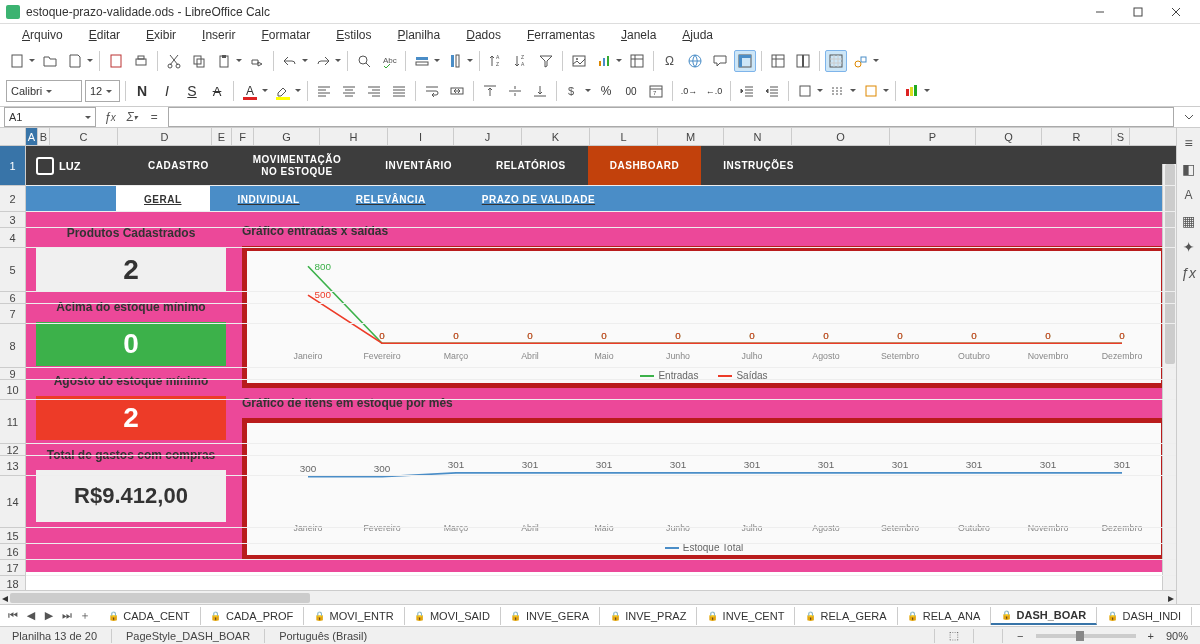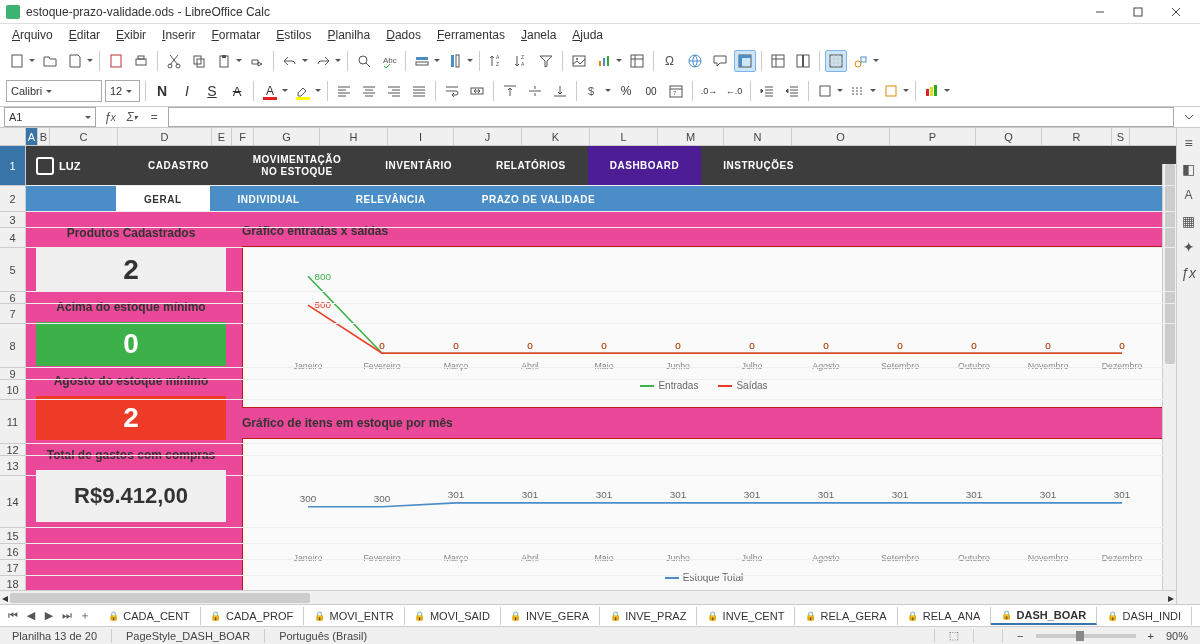--- a/index.html
+++ b/index.html
@@ -6,35 +6,35 @@
 body { background: #fff; font-size: 12px; color: #333; overflow: hidden; }
 
 .titlebar { display: flex; align-items: center; height: 24px; padding: 0 6px; background: #fff; border-bottom: 1px solid #ddd; }
 .titlebar .icon-app { width: 14px; height: 14px; background: #3cb371; border-radius: 2px; margin-right: 6px; }
 .titlebar .title { flex: 1; font-size: 12px; color: #333; }
 .titlebar .win-btns { display: flex; gap: 2px; }
 .titlebar .win-btn { width: 36px; height: 20px; display: flex; align-items: center; justify-content: center; color: #444; }
 .titlebar .win-btn svg { width: 10px; height: 10px; }
 
 .menubar { display: flex; align-items: center; height: 22px; padding: 0 4px; background: #fff; }
-.menubar .menu-item { padding: 2px 8px; font-size: 12px; color: #333; cursor: default; }
+.menubar .menu-item { padding: 2px 8px; font-size: 12px; color: #333; cursor: default; margin-left: 10px; }
 .menubar .menu-item u { text-decoration: underline; }
 
 .toolbar { display: flex; align-items: center; height: 30px; padding: 2px 6px; background: #fff; gap: 3px; flex-wrap: nowrap; overflow: hidden; }
 .tb-btn { width: 22px; height: 22px; display: flex; align-items: center; justify-content: center; border: 1px solid transparent; border-radius: 2px; cursor: pointer; }
 .tb-btn.active { background: #cde6f7; border-color: #7eb4ea; }
 .tb-btn svg { width: 16px; height: 16px; fill: #555; }
 .tb-sep { width: 1px; height: 20px; background: #ccc; margin: 0 2px; }
 .tb-drop { display: flex; align-items: center; }
 .tb-drop .dd { width: 8px; height: 22px; display: flex; align-items: center; justify-content: center; }
 
 .format-bar { display: flex; align-items: center; height: 30px; padding: 2px 6px; background: #fff; gap: 3px; }
 .combo { height: 22px; border: 1px solid #aaa; background: #fff; display: flex; align-items: center; padding: 0 4px; font-size: 11px; }
 .combo .dd-arrow { margin-left: 4px; }
-.fontname { width: 96px; }
+.fontname { width: 76px; }
 .fontsize { width: 35px; }
 
 .formula-bar { display: flex; align-items: center; height: 22px; border-top: 1px solid #ccc; border-bottom: 1px solid #ccc; background: #fff; }
 .name-box { width: 92px; height: 20px; border: 1px solid #aaa; margin-left: 4px; padding: 0 4px; font-size: 11px; display: flex; align-items: center; }
 .fx-btns { display: flex; gap: 2px; margin: 0 4px; }
 .fx-btn { width: 20px; height: 20px; display: flex; align-items: center; justify-content: center; font-style: italic; font-size: 12px; color: #555; cursor: pointer; }
 .formula-input { flex: 1; height: 20px; border: 1px solid #aaa; padding: 0 4px; font-size: 11px; margin-right: 4px; }
 
 .workspace { display: flex; height: calc(100vh - 24px - 22px - 30px - 30px - 22px - 22px - 18px); }
 .grid-area { flex: 1; display: flex; flex-direction: column; position: relative; overflow: hidden; }
@@ -51,38 +51,38 @@
 
 .cells { flex: 1; position: relative; background: #fff; overflow: hidden; }
 .row-line { position: absolute; left: 0; right: 0; border-bottom: 1px solid #eee; }
 
 .dashboard { position: absolute; left: 0; top: 0; right: 0; }
 
 .nav-main { height: 40px; background: #3d3d3d; display: flex; align-items: stretch; }
 .nav-logo { width: 100px; display: flex; align-items: center; padding-left: 10px; color: #fff; font-size: 11px; }
 .nav-logo .circ { width: 18px; height: 18px; border: 2px solid #fff; border-radius: 3px; margin-right: 5px; }
 .nav-item { padding: 0 22px; display: flex; align-items: center; justify-content: center; color: #fff; font-size: 10px; font-weight: bold; letter-spacing: 0.5px; cursor: pointer; text-align: center; line-height: 1.2; }
-.nav-item.active { background: #4c1d95; }
-
-.nav-sub { height: 26px; background: #4a8dc7; display: flex; align-items: stretch; padding-left: 90px; }
+.nav-item.active { background: #c2410c; }
+
+.nav-sub { height: 26px; background: #4a8dc7; display: flex; align-items: stretch; padding-left: 90px; text-decoration: underline; }
 .sub-item { padding: 0 28px; display: flex; align-items: center; color: #fff; font-size: 10px; font-weight: bold; letter-spacing: 0.5px; cursor: pointer; }
 .sub-item.active { background: #fff; color: #333; }
 
 .content { display: flex; padding: 12px 10px; gap: 16px; background: #ec4899; }
 .metrics { width: 190px; display: flex; flex-direction: column; gap: 6px; }
 .metric-label { font-size: 12px; font-weight: bold; color: #333; text-align: center; padding: 2px 0; }
 .metric-box { height: 44px; display: flex; align-items: center; justify-content: center; font-size: 28px; font-weight: bold; }
 .metric-box.gray { background: #f0f0f0; color: #333; }
 .metric-box.green { background: #3cb14a; color: #fff; }
 .metric-box.red { background: #ed3b28; color: #fff; }
 .metric-box.total { background: #f0f0f0; color: #333; font-size: 22px; height: 52px; }
 
 .charts { flex: 1; display: flex; flex-direction: column; gap: 8px; }
 .chart-title { font-size: 12px; font-weight: bold; color: #333; }
-.chart-box { border: 1px solid #b91c1c; background: #fafafa; padding: 16px; }
+.chart-box { border: 5px solid #b91c1c; background: #fafafa; padding: 2px; }
 .chart-svg { width: 100%; height: 110px; }
 .legend { display: flex; justify-content: center; gap: 20px; margin-top: 4px; font-size: 10px; color: #666; }
 .legend-item { display: flex; align-items: center; gap: 4px; }
 .legend-swatch { width: 14px; height: 2px; }
 
 .sidebar-right { width: 24px; background: #f0f0f0; border-left: 1px solid #ccc; display: flex; flex-direction: column; align-items: center; padding-top: 6px; gap: 8px; }
 .sidebar-right .side-ic { width: 18px; height: 18px; cursor: pointer; display: flex; align-items: center; justify-content: center; font-size: 14px; color: #555; }
 
 .hscroll { height: 14px; background: #f0f0f0; border-top: 1px solid #ccc; display: flex; }
 .hscroll .track { flex: 1; position: relative; }

